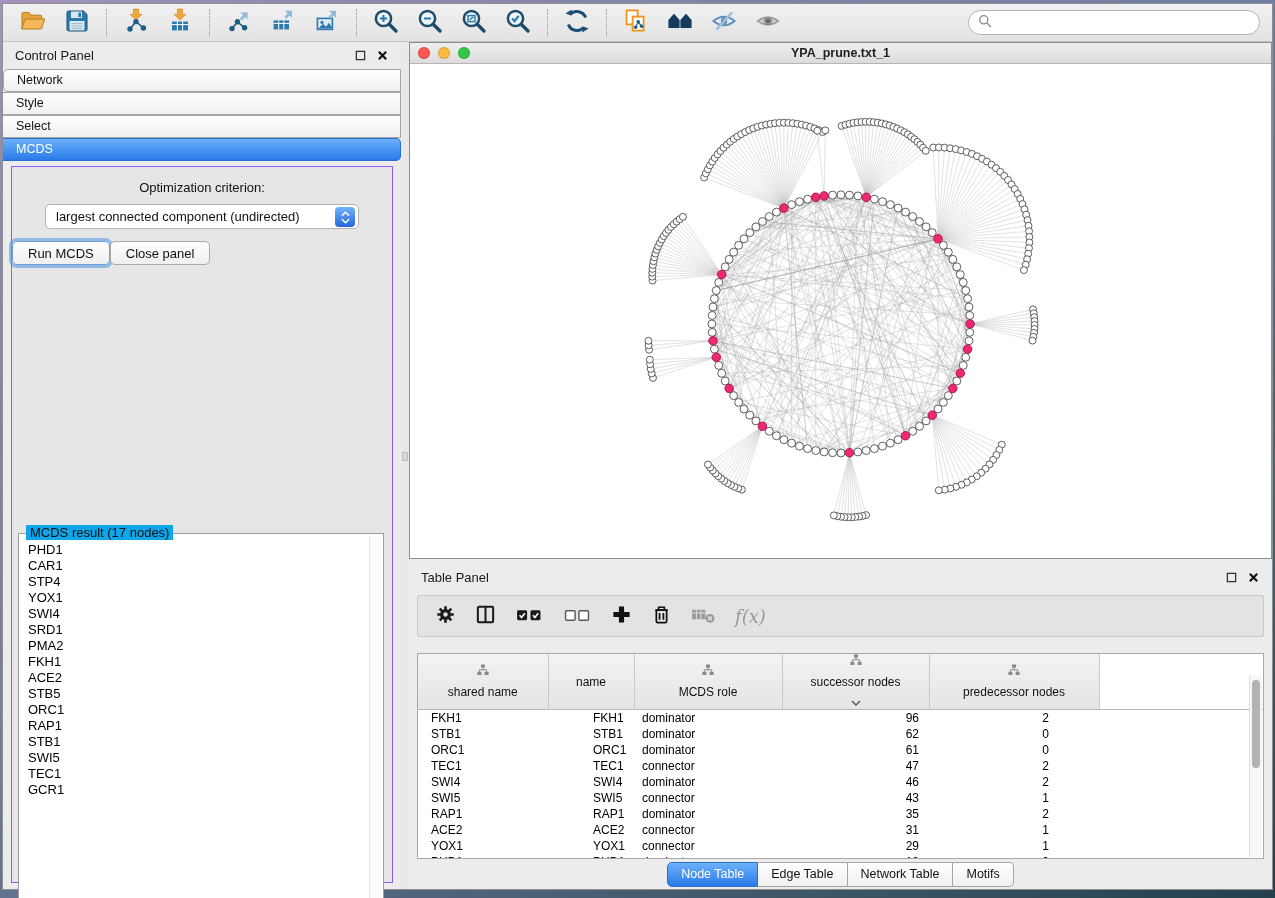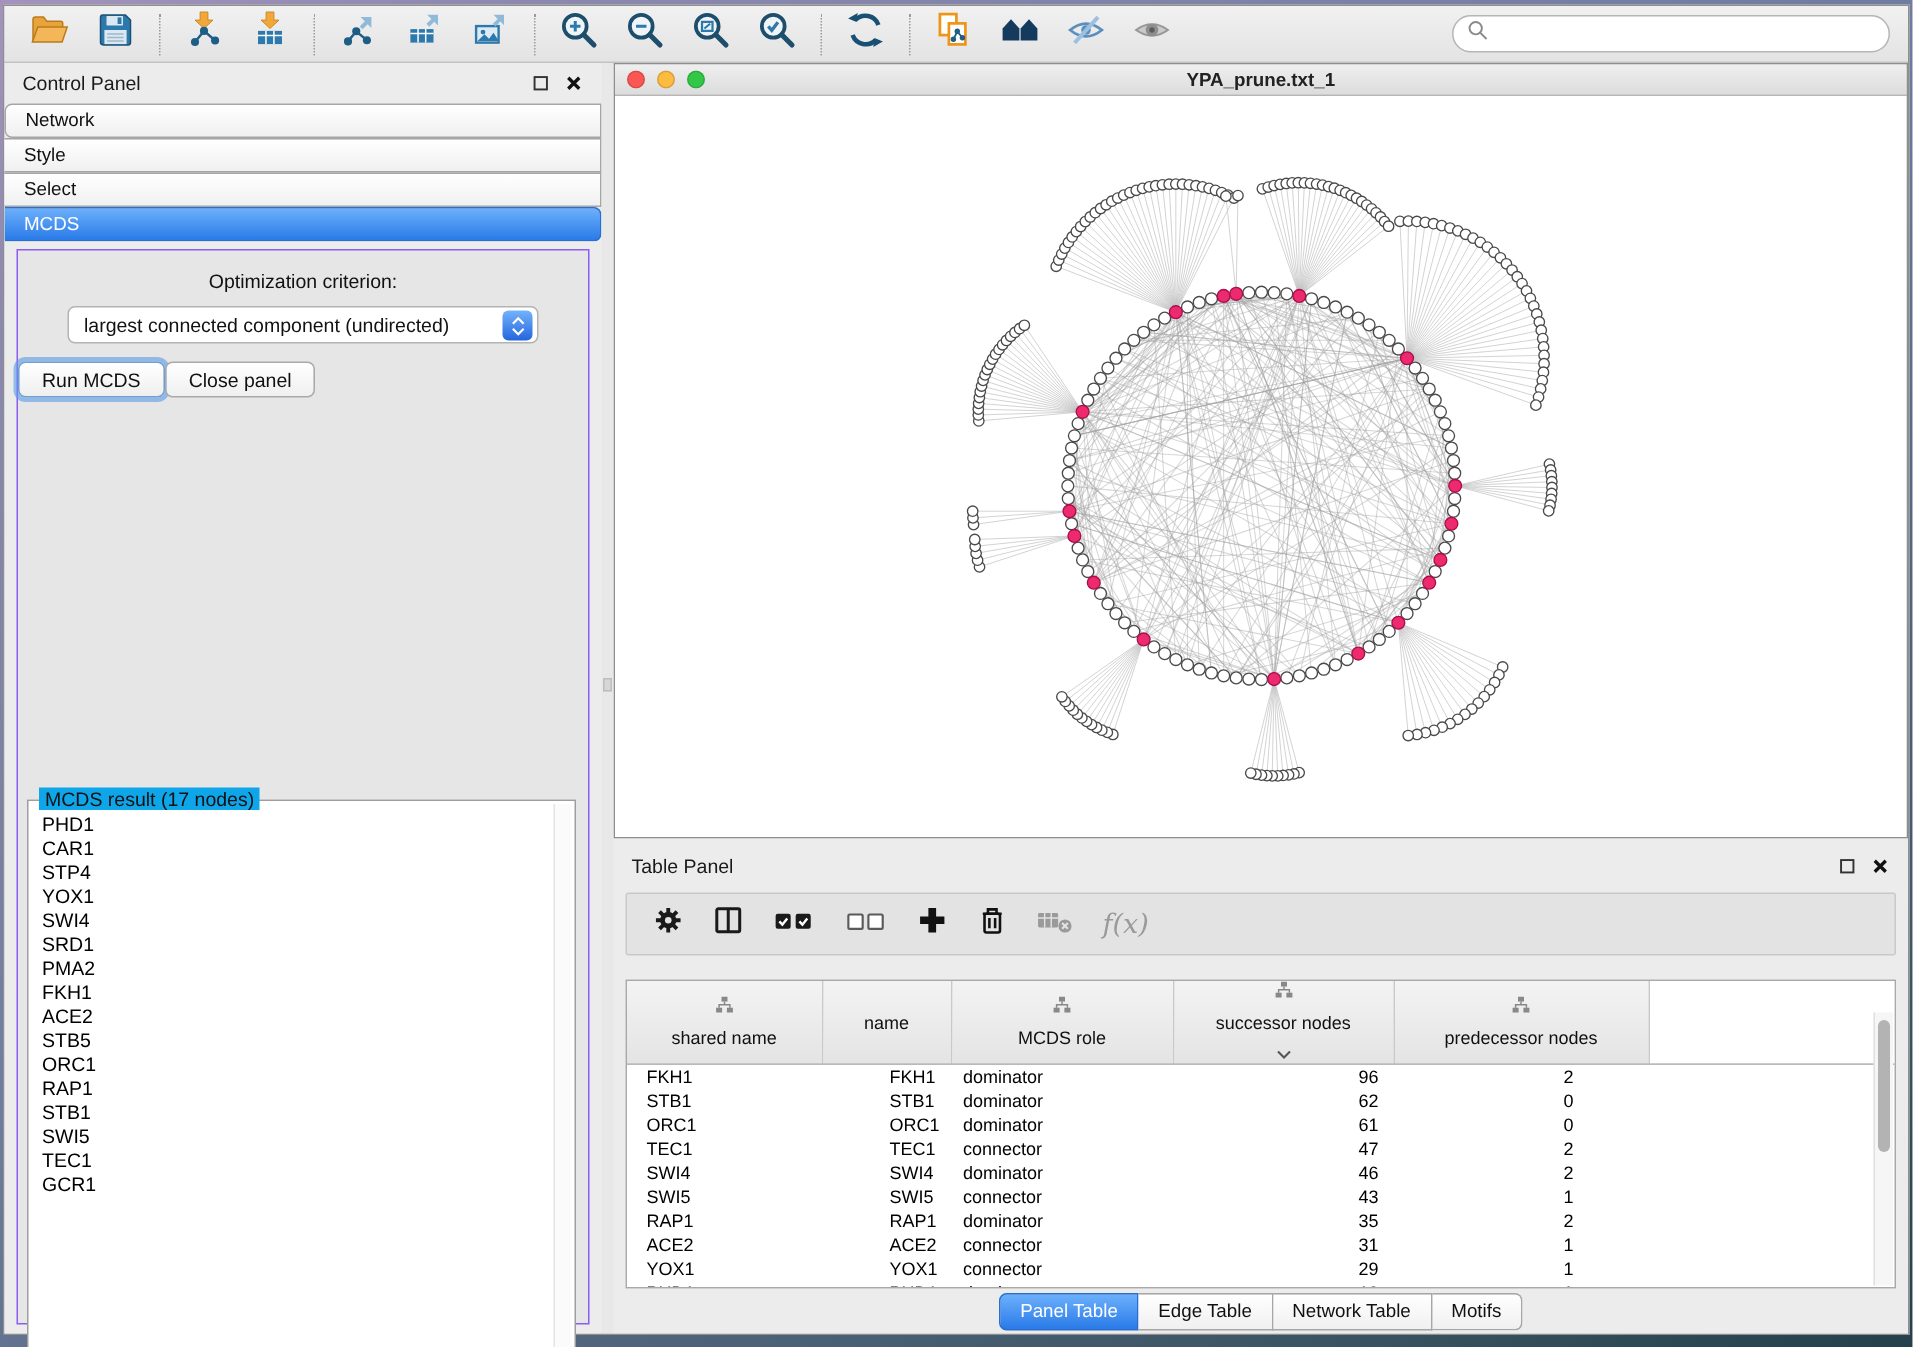--- a/index.html
+++ b/index.html
@@ -1301,21 +1301,21 @@
                   <td class="r4">0</td>
                   <td></td>
                 </tr>
               </tbody>
             </table>
           <div class="tp-scroll">
               <div class="tp-thumb"></div>
             </div>
         </div>
         <div class="tp-tabs" id="tp-tabs">
-            <div class="tp-tab active">Panel Table</div>
+            <div class="tp-tab active">Node Table</div>
             <div class="tp-tab">Edge Table</div>
             <div class="tp-tab">Network Table</div>
             <div class="tp-tab">Motifs</div>
           </div>
       </div>
     </div>
   </div>
 
 </div>
 

